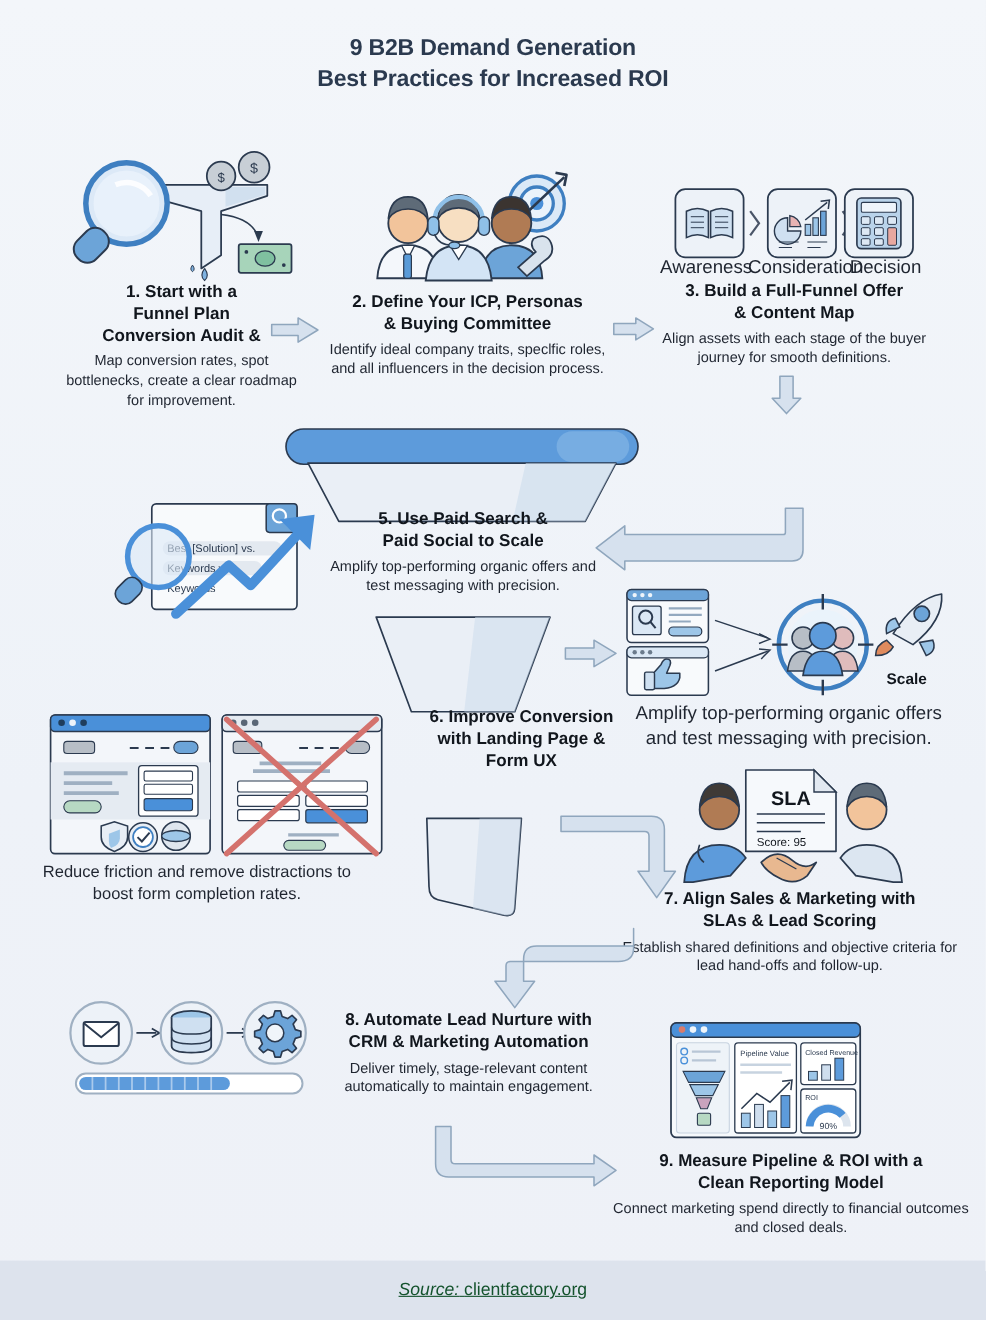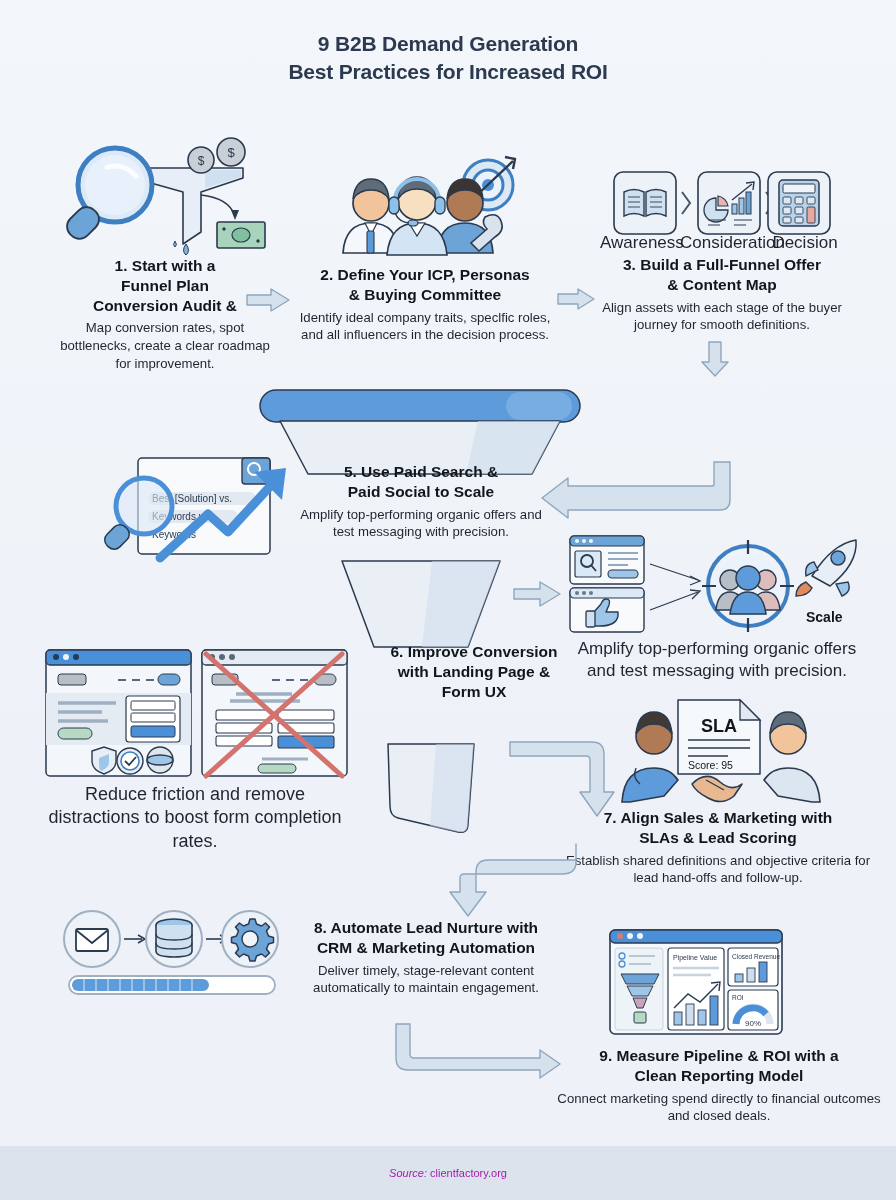--- a/index.html
+++ b/index.html
@@ -8,21 +8,21 @@
     background:#f2f5f9;
     font-family:"Liberation Sans","DejaVu Sans",sans-serif;
     color:#1f2937;
   }
   .page{position:relative;width:896px;height:1200px;
         background:linear-gradient(180deg,#f3f6fa 0%,#eef2f8 60%,#eef1f7 100%);}
   .title-wrap{position:absolute;left:0;top:30px;width:896px;text-align:center;}
   .title-line{font-size:21px;font-weight:bold;color:#2b3a4f;line-height:1.35;letter-spacing:-.2px;}
   .footer{position:absolute;left:0;bottom:0;width:896px;height:54px;
           background:#dde3ed;display:flex;align-items:center;justify-content:center;}
-  .footer-text{font-size:11px;color:#a21caf;}
+  .footer-text{font-size:16px;color:#14532d;text-decoration:underline;}
   .footer-text i{font-style:italic;}
   .step{position:absolute;text-align:center;}
   .step-title{font-size:15.5px;font-weight:bold;color:#11161d;line-height:1.28;}
   .step-desc{font-size:13.2px;color:#1f2530;line-height:1.33;margin-top:4px;}
   .cap{font-size:17px;color:#1f2530;text-align:center;line-height:1.3;}
   .ic{position:absolute;}
   svg{display:block;overflow:visible;}
   .lbl{font-family:"Liberation Sans",sans-serif;}
 </style>
 </head>
@@ -360,21 +360,21 @@
         <path d="M218 111 h46" stroke="#9fb0c2" stroke-width="3"></path>
         <rect x="214" y="116" width="38" height="9" rx="4.5" fill="#b7d9c3" stroke="#2b3a4f" stroke-width="1"></rect>
         <g>
           <path d="M162 128 L298 6" stroke="#d4726d" stroke-width="5" stroke-linecap="round"></path>
           <path d="M162 6 L298 128" stroke="#d4726d" stroke-width="5" stroke-linecap="round"></path>
         </g>
       </g>
     </svg>
   </div>
 
-  <div class="cap" style="position:absolute;left:40px;top:783px;width:310px;font-size:18px;">Reduce friction and remove distractions to boost form completion rates.</div>
+  <div class="cap" style="position:absolute;left:24px;top:783px;width:310px;font-size:15px;">Reduce friction and remove distractions to boost form completion rates.</div>
 
   <div class="step" style="left:348px;top:642px;width:212px;margin-left:20px;">
     <div class="step-title">
       <div>6. Improve Conversion</div>
       <div>with Landing Page &amp;</div>
       <div>Form UX</div>
     </div>
   </div>
 
   <div class="ic" style="left:380px;top:740px;">

